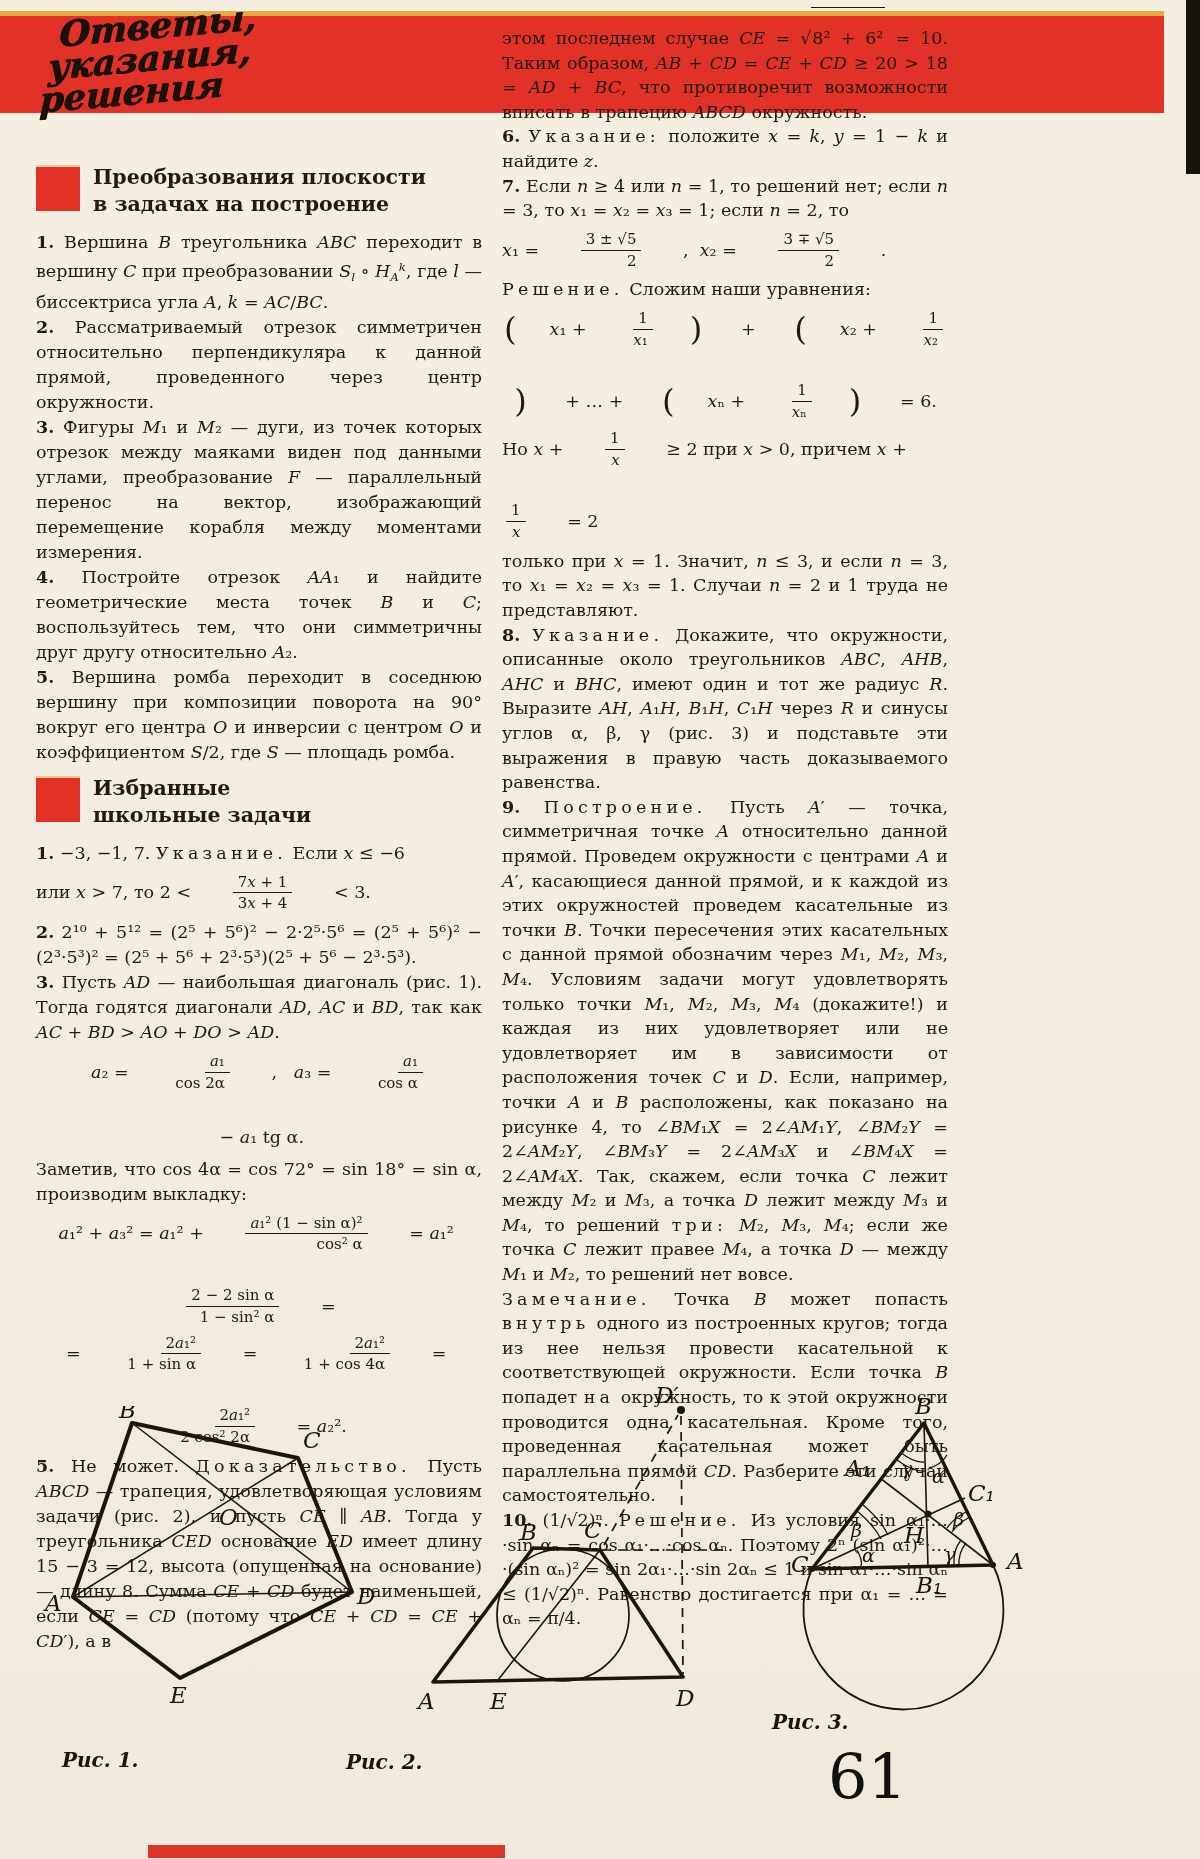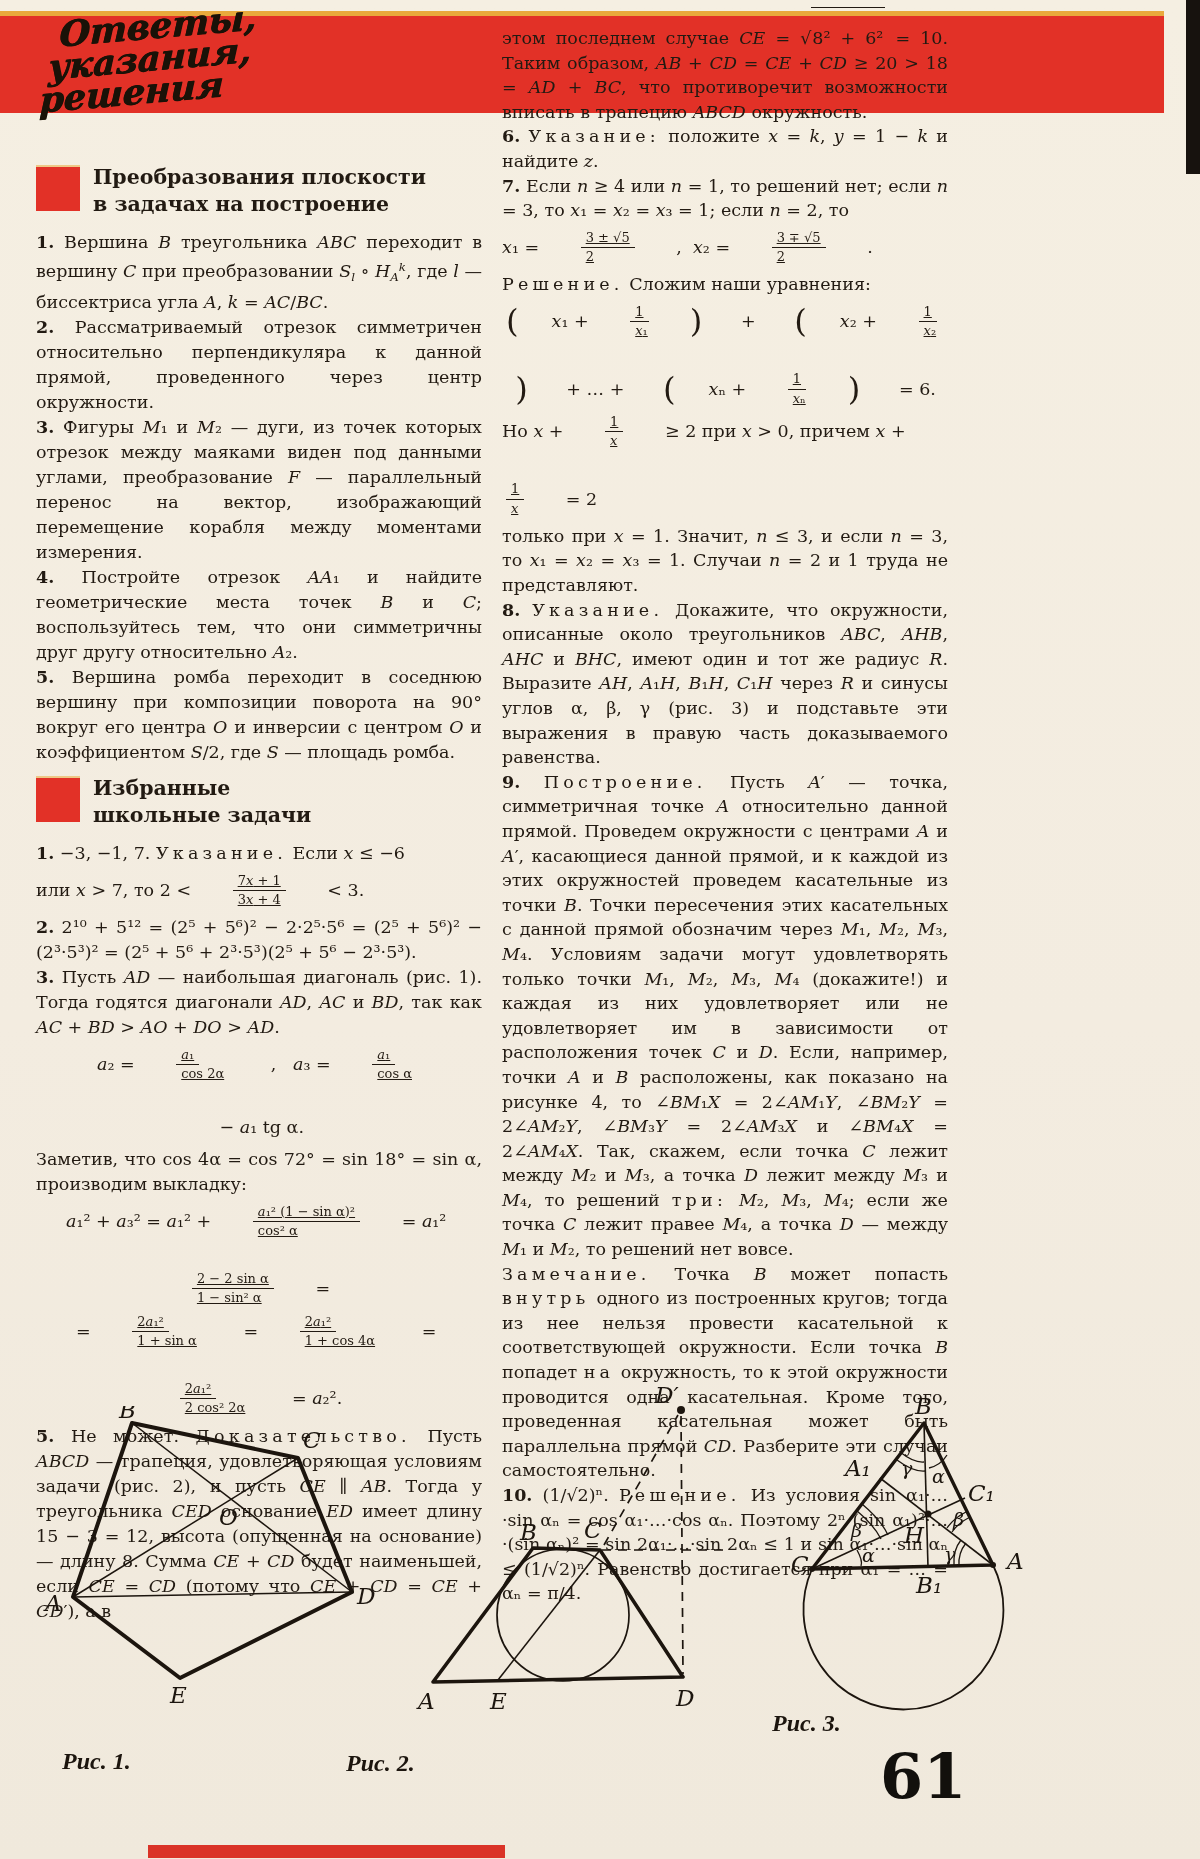--- a/index.html
+++ b/index.html
@@ -22,36 +22,36 @@
   .para{margin:0;}
   .b{font-weight:bold;}
   .i{font-style:italic;}
   .sp{letter-spacing:.24em;}
   .sb{font-size:.68em;font-style:italic;vertical-align:-.3em;letter-spacing:0;}
   .sp2{font-size:.68em;font-style:italic;vertical-align:.5em;letter-spacing:0;}
   .ov{border-top:1.5px solid currentColor;padding:20px 2px 0 1px;}
   .eq{display:flex;align-items:center;justify-content:center;flex-wrap:wrap;margin:7px 0;gap:32px;}
   .eq-left{justify-content:flex-start;}
   .eqx{white-space:pre-wrap;}
-  .frac{display:inline-flex;flex-direction:column;align-items:flex-start;text-align:center;
-        margin:0 4px;font-size:13px;line-height:1.25;text-decoration:underline;}
+  .frac{display:inline-flex;flex-direction:column;align-items:flex-end;text-align:center;
+        margin:0 4px;font-size:15px;line-height:1.25;}
   .frac .num{padding:0 5px 1px;border-bottom:1.5px solid currentColor;}
   .frac .den{padding:1px 5px 0;}
   .big{font-size:185%;font-weight:300;line-height:.9;margin:0 1px;}
   .sec-head{display:flex;gap:13px;margin:10px 0 12px;}
   .sec-head:first-child{margin-top:8px;}
   .red-sq{width:44px;height:44px;background:#e23127;flex:none;margin-top:3px;
           box-shadow:0 -2px 0 0 rgba(233,169,60,.55);}
   .sec-lines{display:flex;flex-direction:column;font-weight:bold;font-size:20.5px;line-height:27px;text-align:left;}
   
   .fig{position:absolute;}
   .fig text{font-style:italic;font-size:23px;font-family:"DejaVu Serif","DejaVu Sans",serif;fill:#1c150e;}
   .fig text.small{font-size:19px;}
-  .caption{position:absolute;font-style:italic;font-weight:bold;font-size:24px;color:#1c150e;font-family:Liberation Serif, serif;}
-  .pagenum{position:absolute;left:880px;top:1740px;font-size:62px;font-weight:bold;color:#12100c;}
+  .caption{position:absolute;font-style:italic;font-weight:bold;font-size:20px;color:#1c150e;}
+  .pagenum{position:absolute;left:828px;top:1740px;font-size:62px;font-weight:normal;color:#12100c;}
   .bottom-strip{position:absolute;left:148px;top:1845px;width:357px;height:13px;background:#da3327;}
 </style>
 </head>
 <body>
 
 <div class="page">
 
   <div class="banner-edge"></div>
   <div class="banner">
     <div class="script">

